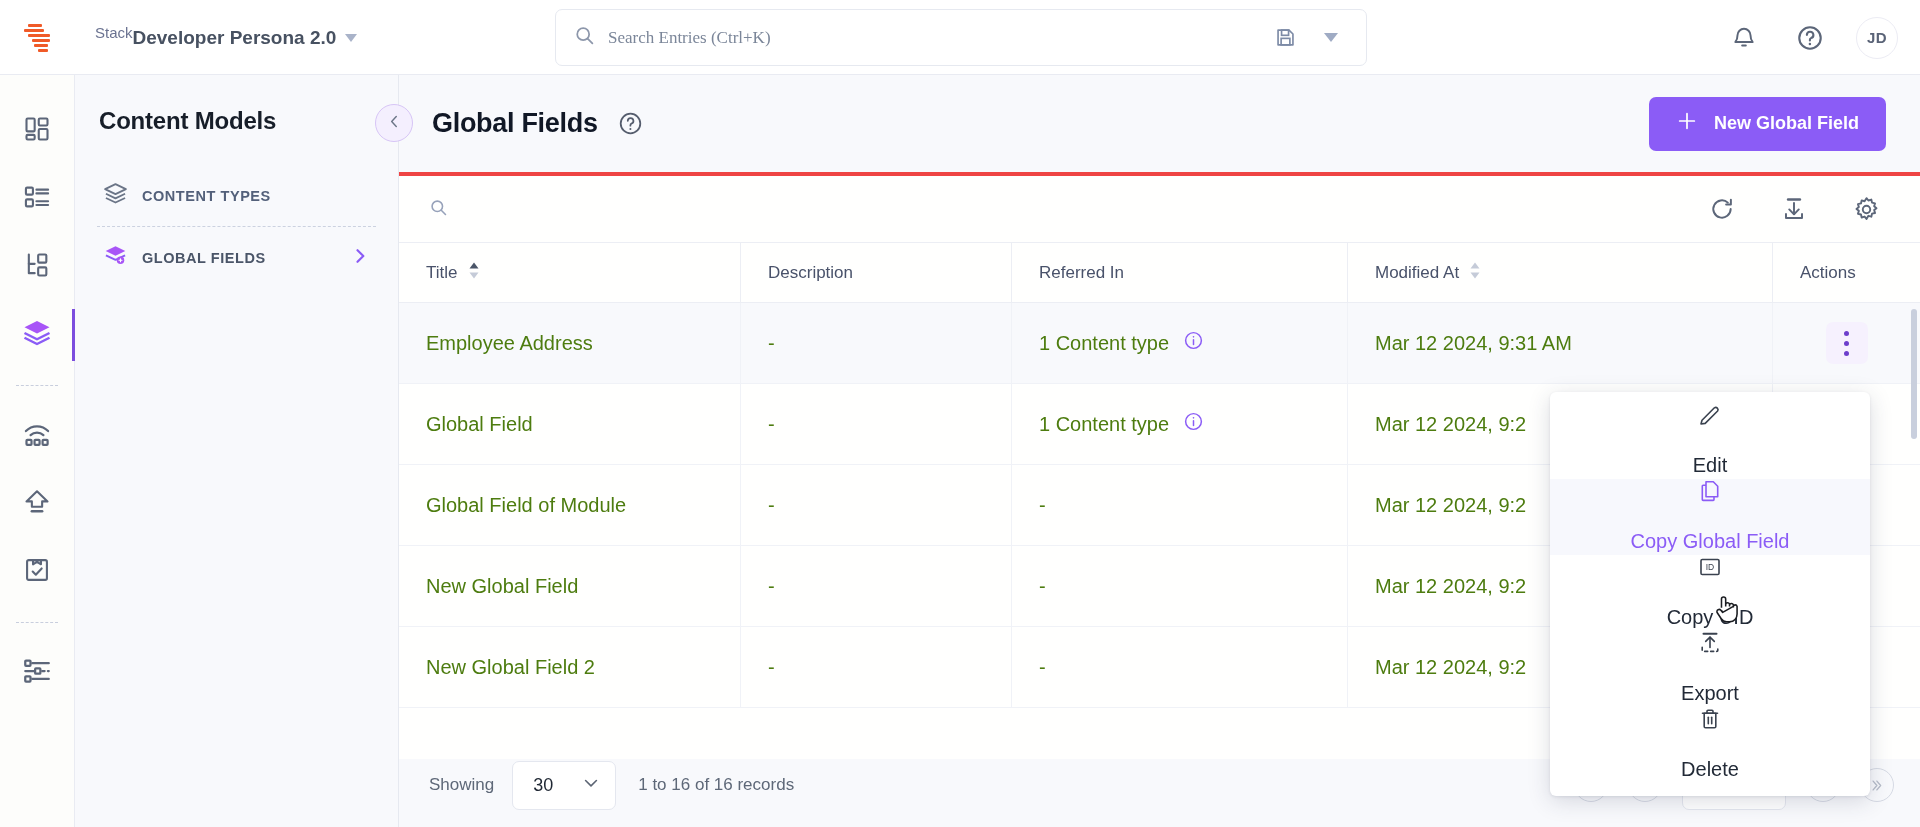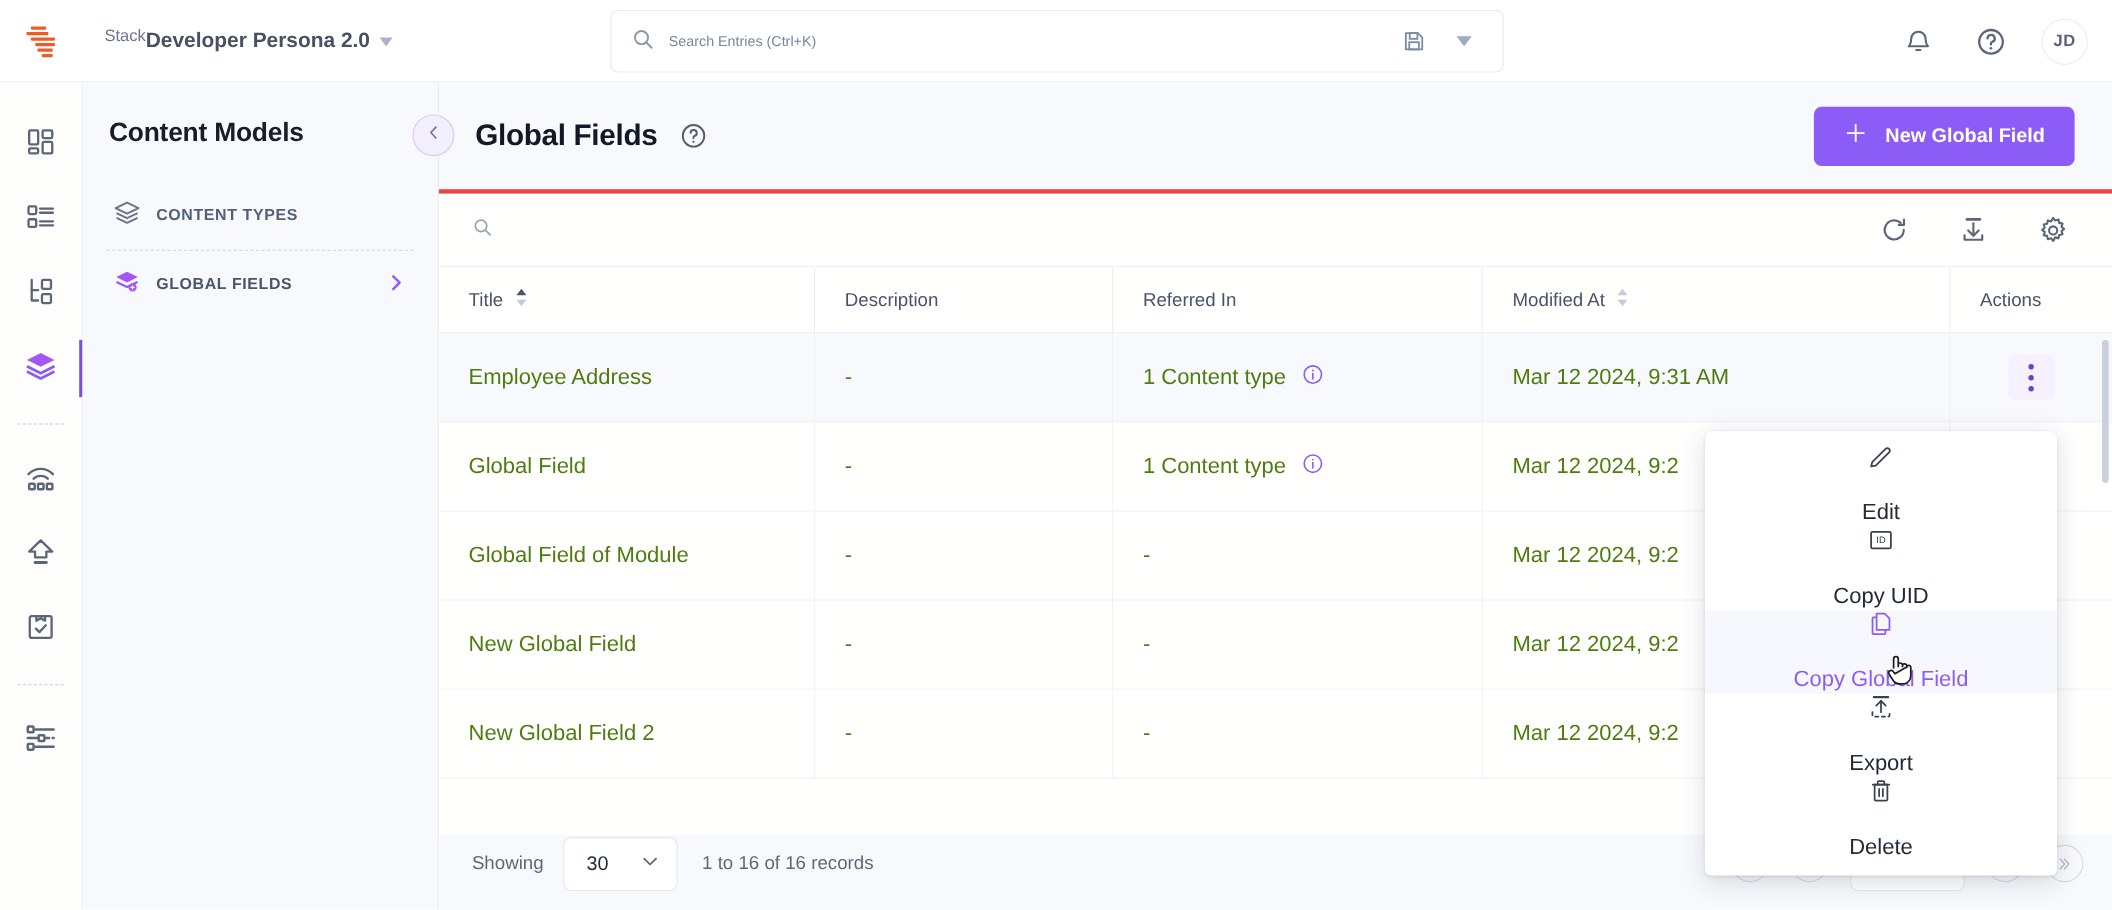--- a/index.html
+++ b/index.html
@@ -39,22 +39,22 @@
 
   
   .search-wrap {
     position: absolute; left: 555px; top: 9px; width: 812px; height: 57px;
     border: 1px solid #e6e9f0; border-radius: 7px; background: #fff;
     display: flex; align-items: center; padding: 0 18px;
   }
   .search-wrap .mag { margin-right: 13px; }
   .search-input {
     flex: 1; border: 0; outline: 0; background: transparent;
-    font-family: Liberation Sans, sans-serif;
-    font-size: 13px; color: #647085;
+    font-family: Liberation Serif, serif;
+    font-size: 17px; color: #647085;
   }
   .search-input::placeholder { color: #7b8699; }
   .save-btn, .save-caret {
     width: 34px; height: 34px; display: flex; align-items: center; justify-content: center;
     cursor: pointer;
   }
   .save-caret { margin-left: 12px; }
   .caret-sm {
     width: 0; height: 0; border-left: 7px solid transparent; border-right: 7px solid transparent;
     border-top: 9px solid #9fabc4;
@@ -671,37 +671,37 @@
 
   <div class="ctx-menu">
     <div class="ctx-item">
       <span>
         <svg width="24" height="24" viewBox="0 0 24 24" fill="none" stroke="#3a424f" stroke-width="1.6">
           <path d="M4 17.2 16.4 4.8a2.3 2.3 0 0 1 3.2 3.2L7.2 20.4 3 21z" stroke-linejoin="round"></path>
         </svg>
       </span>
       <span>Edit</span>
     </div>
+    <div class="ctx-item hl">
+      <span>
+        <svg width="24" height="24" viewBox="0 0 24 24" fill="none" stroke="#8b5cf6" stroke-width="1.6">
+          <path d="M8 2.8h7.3l4.4 4.4v10.5H8z" stroke-linejoin="round"></path>
+          <path d="M16 17.7v2.9a.8.8 0 0 1-.8.8H5.1a.8.8 0 0 1-.8-.8V7a.8.8 0 0 1 .8-.8H8" stroke-linejoin="round"></path>
+        </svg>
+      </span>
+      <span>Copy Global Field</span>
+    </div>
     <div class="ctx-item">
       <span>
         <svg width="24" height="24" viewBox="0 0 24 24" fill="none" stroke="#3a424f" stroke-width="1.6">
           <rect x="3" y="4.5" width="18" height="15" rx="1.3"></rect>
           <text x="12" y="15" font-size="8.5" fill="#3a424f" stroke="none" text-anchor="middle" font-family="Liberation Sans">ID</text>
         </svg>
       </span>
       <span>Copy UID</span>
-    </div>
-    <div class="ctx-item hl">
-      <span>
-        <svg width="24" height="24" viewBox="0 0 24 24" fill="none" stroke="#8b5cf6" stroke-width="1.6">
-          <path d="M8 2.8h7.3l4.4 4.4v10.5H8z" stroke-linejoin="round"></path>
-          <path d="M16 17.7v2.9a.8.8 0 0 1-.8.8H5.1a.8.8 0 0 1-.8-.8V7a.8.8 0 0 1 .8-.8H8" stroke-linejoin="round"></path>
-        </svg>
-      </span>
-      <span>Copy Global Field</span>
     </div>
     <div class="ctx-item">
       <span>
         <svg width="24" height="24" viewBox="0 0 24 24" fill="none" stroke="#3a424f" stroke-width="1.6">
           <line x1="5.5" y1="2.8" x2="18.5" y2="2.8" stroke-linecap="round" stroke-width="2"></line>
           <line x1="12" y1="6.2" x2="12" y2="16.4" stroke-linecap="round"></line>
           <path d="M7.7 10.4 12 6.1l4.3 4.3" stroke-linecap="round" stroke-linejoin="round"></path>
           <path d="M4.2 16.3v3.1a1 1 0 0 0 1 1h13.6a1 1 0 0 0 1-1v-3.1" stroke-linecap="round" stroke-dasharray="3 3"></path>
         </svg>
       </span>

